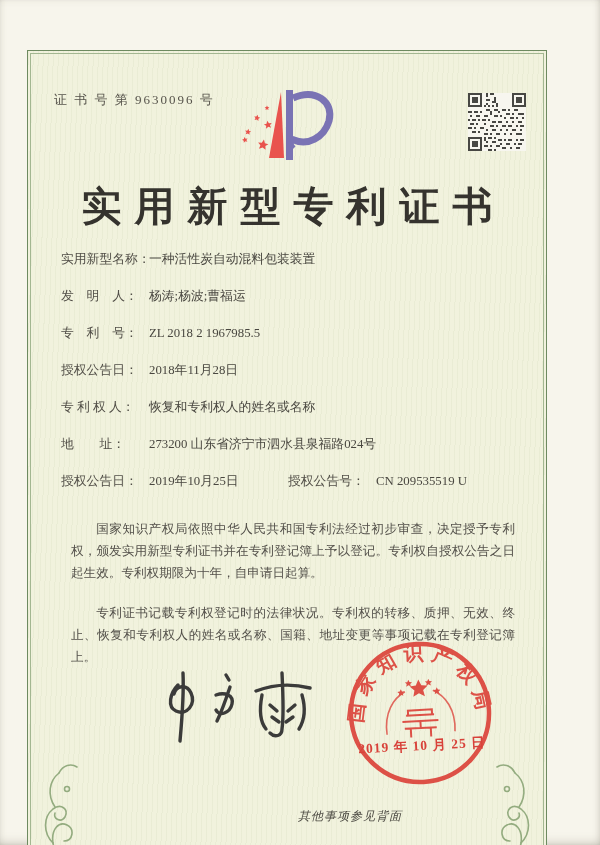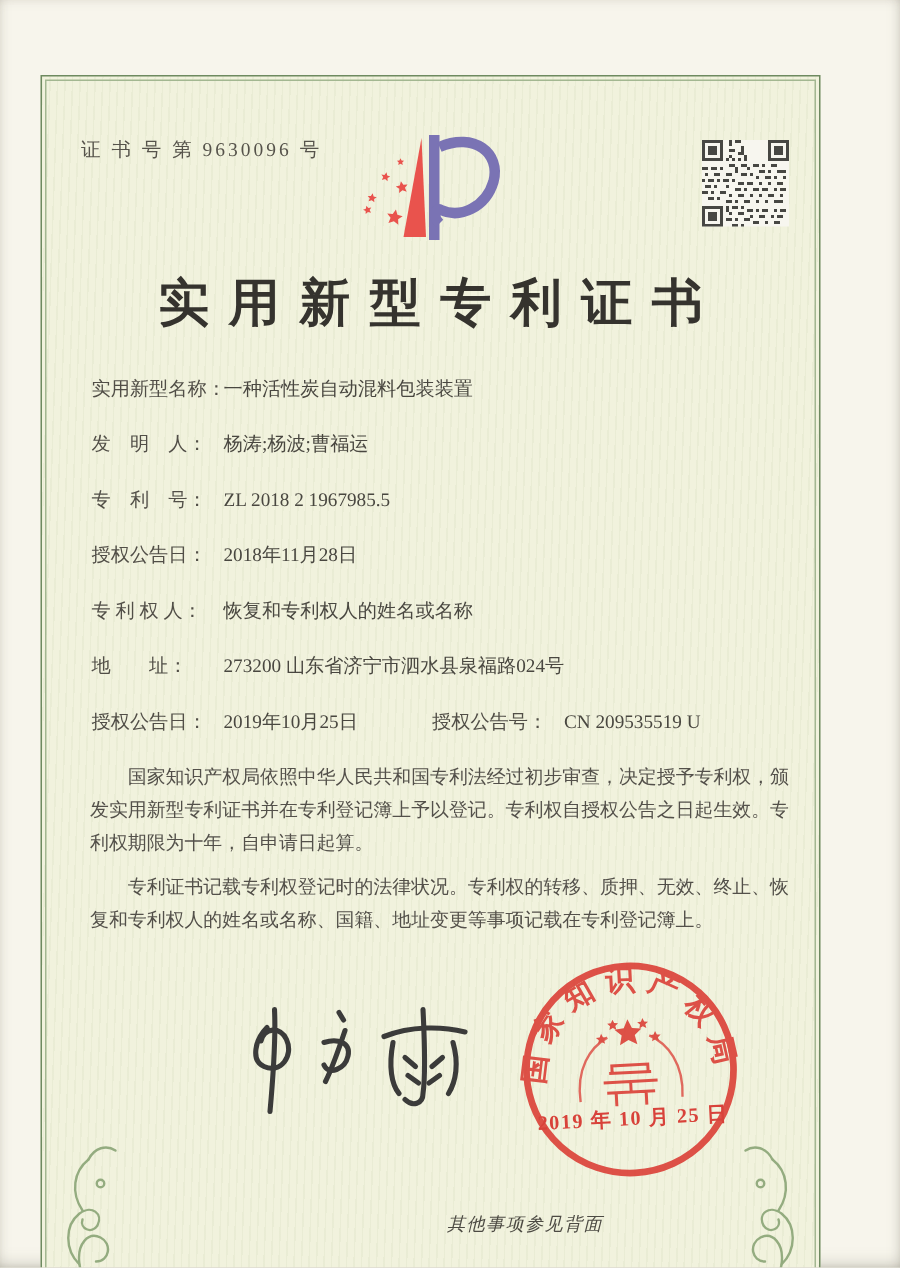--- a/index.html
+++ b/index.html
@@ -22,29 +22,29 @@
     box-sizing:border-box;
   }
   .frame::before{
     content:""; position:absolute; inset:2px; border:1px solid #a3b791; pointer-events:none;
   }
   .cert-no{position:absolute; left:26px; top:40px; font-size:13px; letter-spacing:2px; color:#56534b;}
   .logo{position:absolute; left:202px; top:34px; width:112px; height:84px;}
   .qr{position:absolute; left:440px; top:42px; width:58px; height:58px;}
   .title{
     position:absolute; left:0; right:0; top:128px; margin:0; text-align:center;
-    font-size:34px; font-weight:700; letter-spacing:13px; text-indent:13px; color:#35332e;
+    font-size:40px; font-weight:700; letter-spacing:13px; text-indent:13px; color:#35332e;
   }
   .fields{position:absolute; left:33px; top:200px; width:472px; font-size:12.8px; color:#4c4a44;}
   .fields .row{height:18px; margin-bottom:19px; white-space:nowrap;}
   .fields .lbl{display:inline-block; width:88px; color:#514e47;}
   .fields .val{color:#494740;}
   .fields .val.w{display:inline-block; width:139px;}
   .paras{position:absolute; left:25px; top:449px; width:480px; font-size:12.6px; line-height:22px; color:#53504a; text-align:justify;}
-  .paras p{margin:7px; text-indent:2em;}
+  .paras p{margin:18px; text-indent:2em;}
   .signer{position:absolute; left:36px; top:634px; font-size:14.5px; letter-spacing:4px; line-height:27px; color:#3d3b36;}
   .signature{position:absolute; left:122px; top:612px; width:178px; height:90px;}
   .seal{position:absolute; left:316px; top:586px; width:152px; height:152px; transform:rotate(-3deg); opacity:.93;}
   .seal-date{
     position:absolute; left:318px; top:686px; width:152px; text-align:center;
     font-size:13.5px; font-weight:700; color:#d8423a; letter-spacing:1px; transform:rotate(-3deg);
   }
   .page-note{position:absolute; left:0; top:726px; width:518px; text-align:center; font-size:11px; letter-spacing:2px; color:#55524a;}
   .back-note{position:absolute; left:170px; top:808px; width:232px; text-align:right; font-size:12px; font-style:italic; color:#4c4a43; letter-spacing:1px;}
   .corner{position:absolute; bottom:3px; width:90px; height:135px;}

